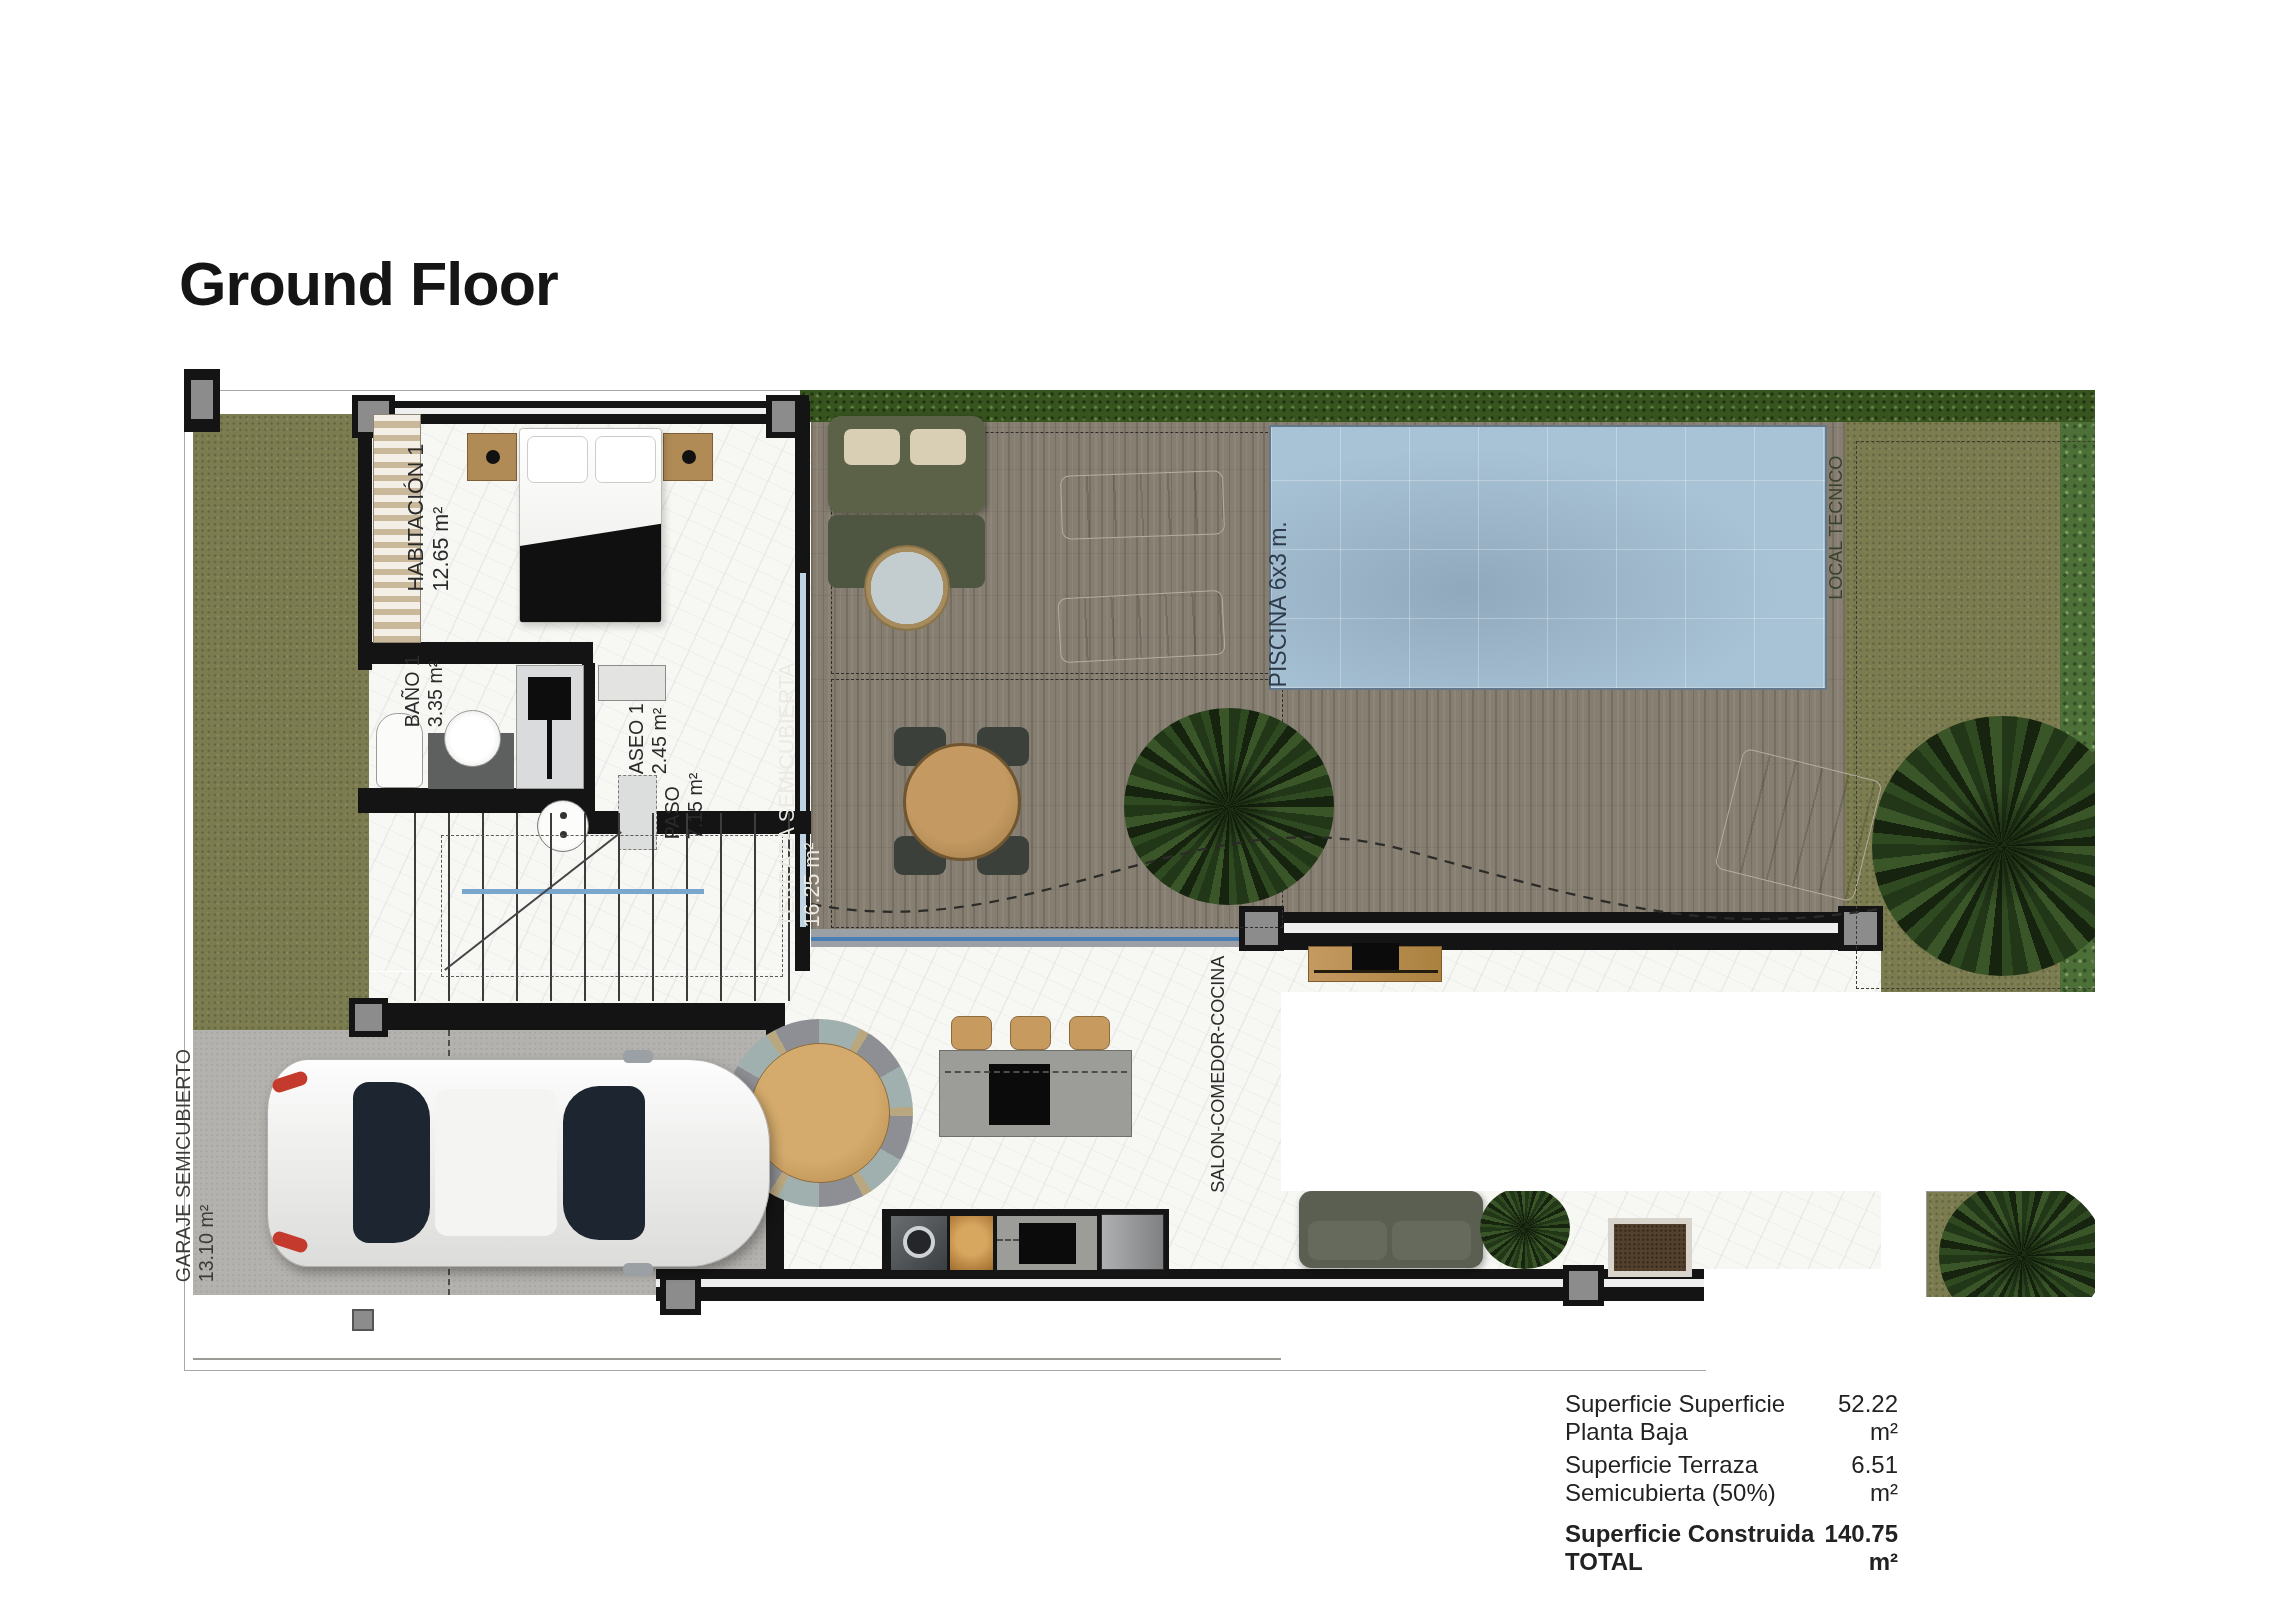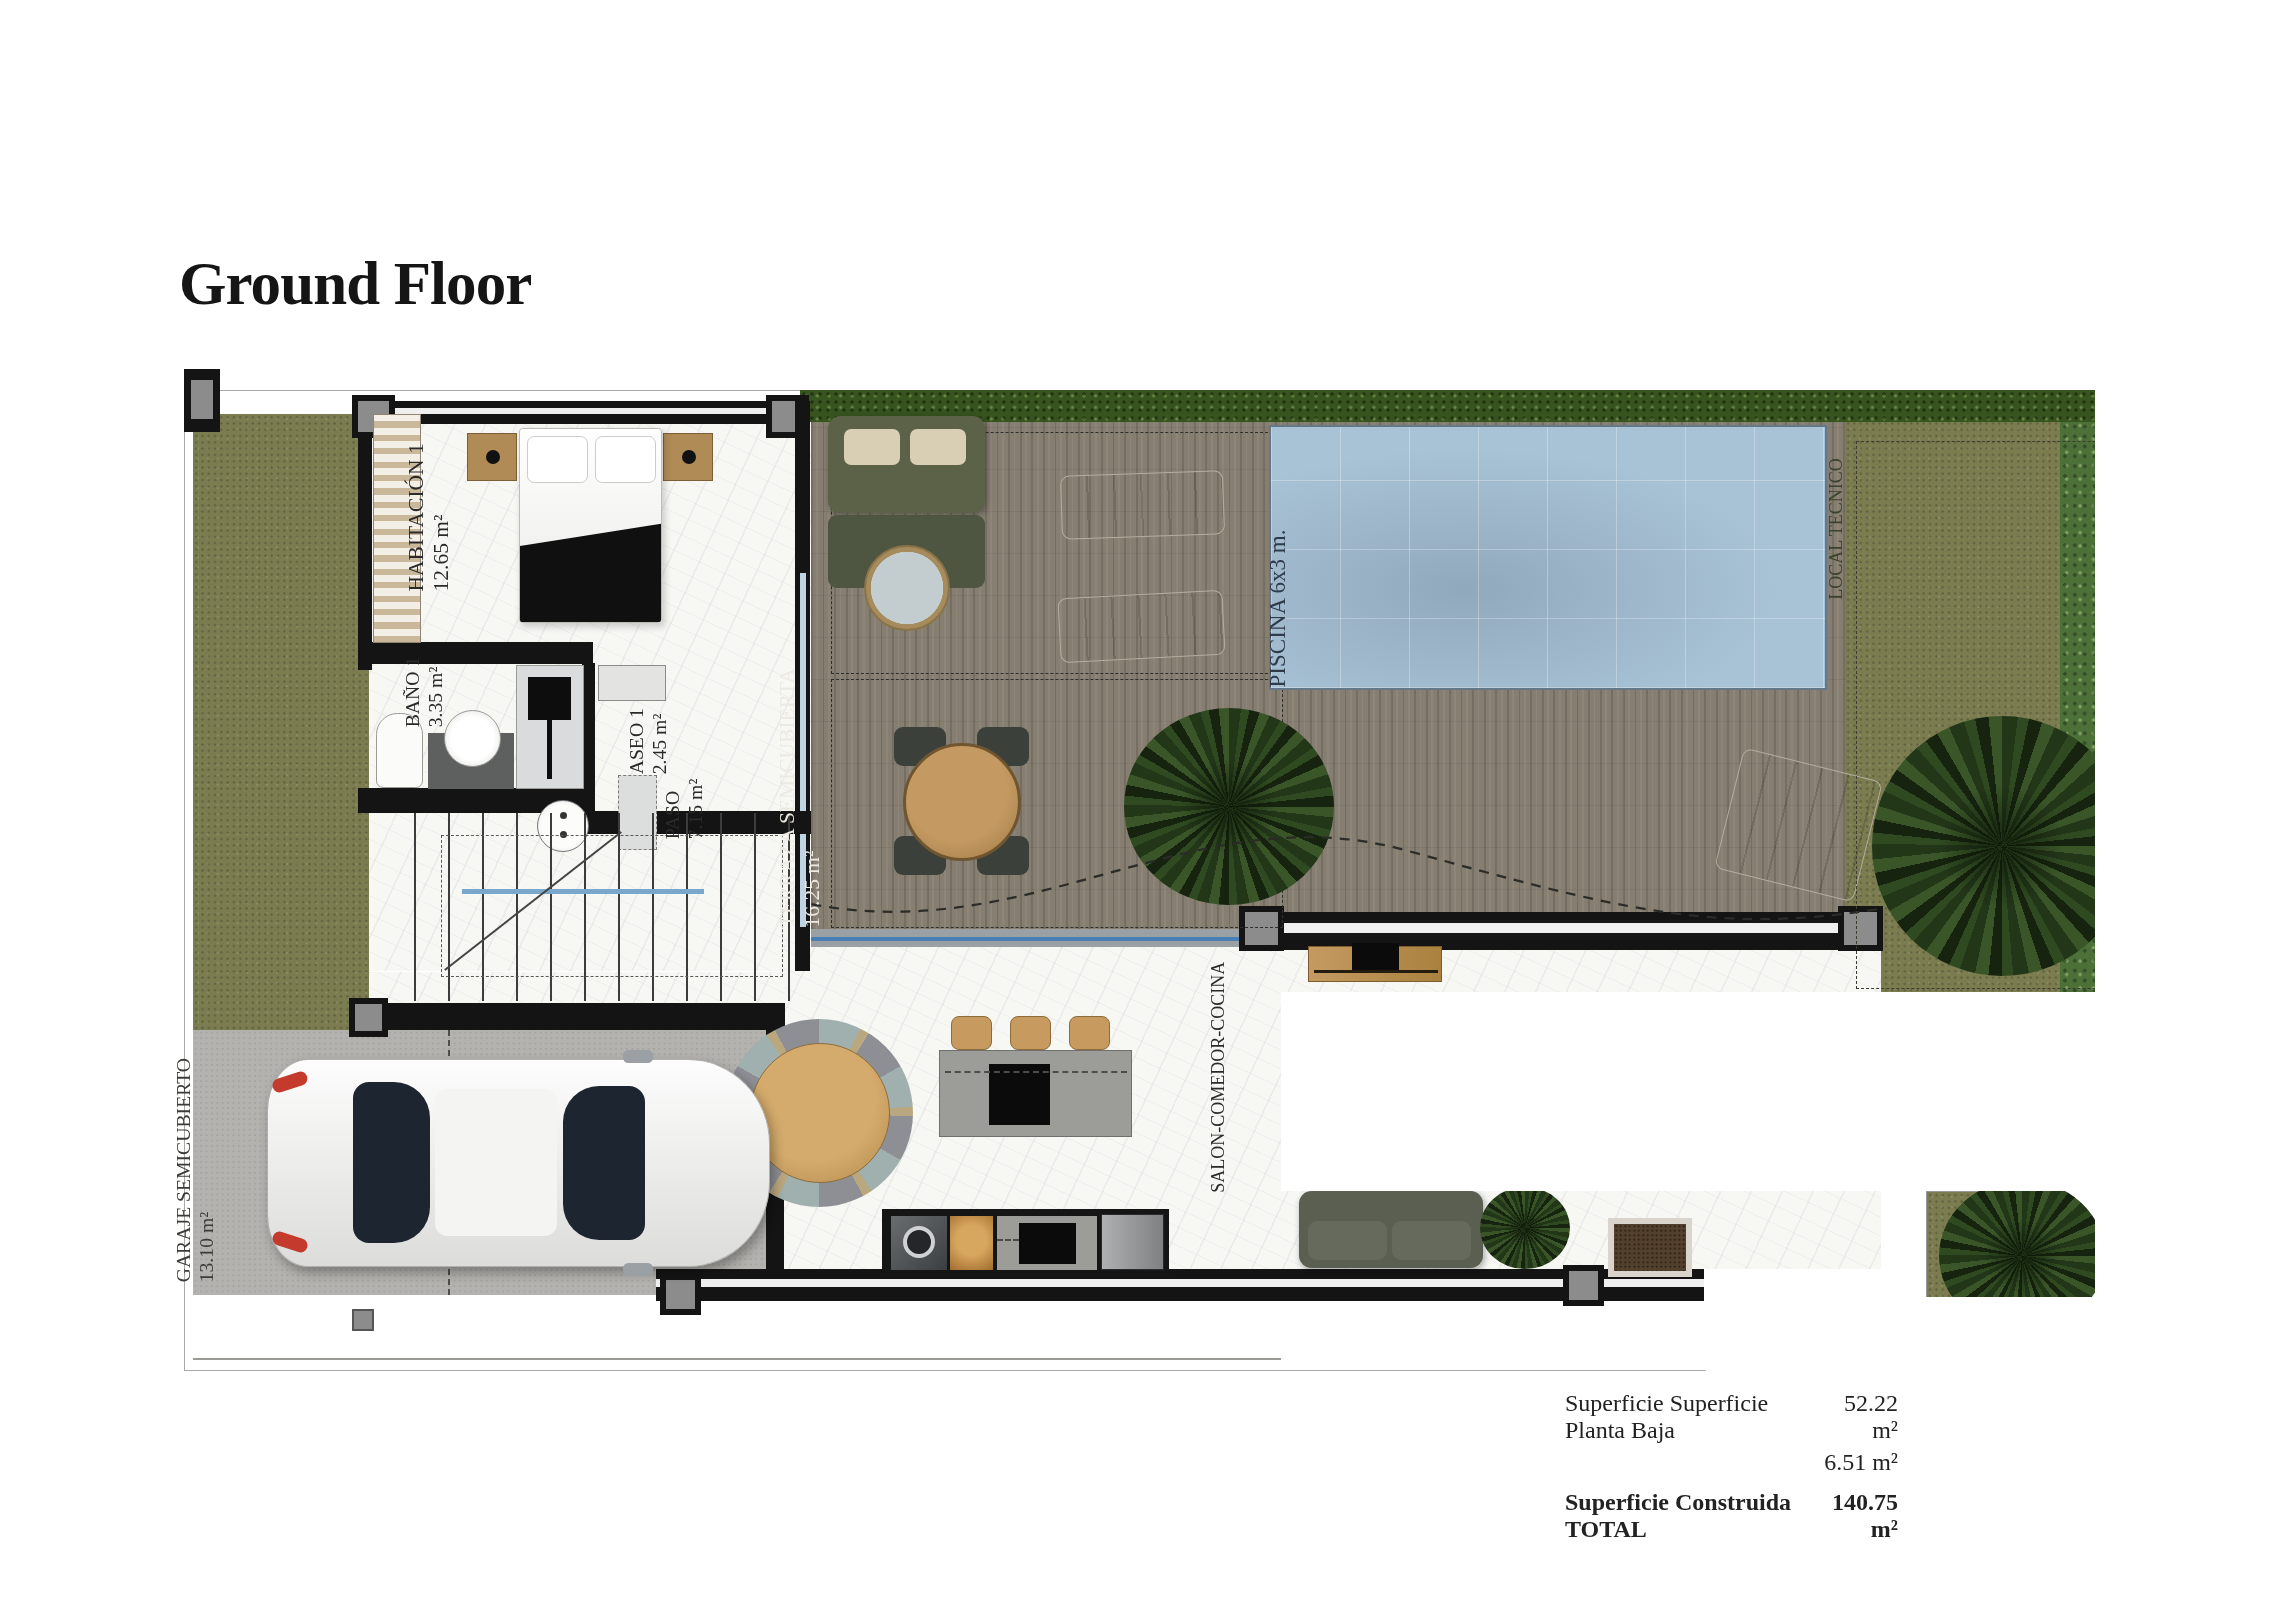--- a/index.html
+++ b/index.html
@@ -1,17 +1,17 @@
 <!DOCTYPE html>
 <html style="font-size:14.3px"><head>
 <meta charset="utf-8">
 <style>
   html,body{margin:0;padding:0;background:#fff;}
   .page{position:relative;width:2095px;height:1622px;background:#ffffff;overflow:hidden;
-        font-family:Liberation Serif, serif;}
+        font-family:Liberation Sans, sans-serif;}
   .abs{position:absolute;box-sizing:border-box;}
   .title{font-weight:bold;font-size:61px;letter-spacing:-0.9px;color:#151515;}
   
   .marble{background-color:#f7f7f4;
     background-image:repeating-linear-gradient(115deg,rgba(170,172,178,.14) 0 1.8px,transparent 1.8px 28px),
                      repeating-linear-gradient(25deg,rgba(150,152,160,.09) 0 0.9px,transparent 0.9px 17px);}
   .grass{background-color:#7b7c4f;
     background-image:radial-gradient(rgba(0,0,0,.20) 0.9px,transparent 1.4px),
                      radial-gradient(rgba(255,255,255,.12) 0.9px,transparent 1.4px);
     background-size:6.3px 6.3px,9.9px 9.9px;}
@@ -260,20 +260,21 @@
     <span>GARAJE SEMICUBIERTO</span><br>
     <span>13.10 m²</span>
   </div>
 
   <div class="abs" style="left:1565px;top:1390px;">
     <div class="sum-row">
       <span>Superficie Superficie Planta Baja</span>
       <span class="v">52.22 m²</span>
     </div>
     <div class="sum-row">
+      <span>Superficie Terraza Semicubierta (50%)</span>
       <span class="v">6.51 m²</span>
     </div>
     <div class="sum-row bold" style="margin-top:12.5px;">
       <span>Superficie Construida TOTAL</span>
       <span class="v">140.75 m²</span>
     </div>
 
   </div>
 
 </div>

